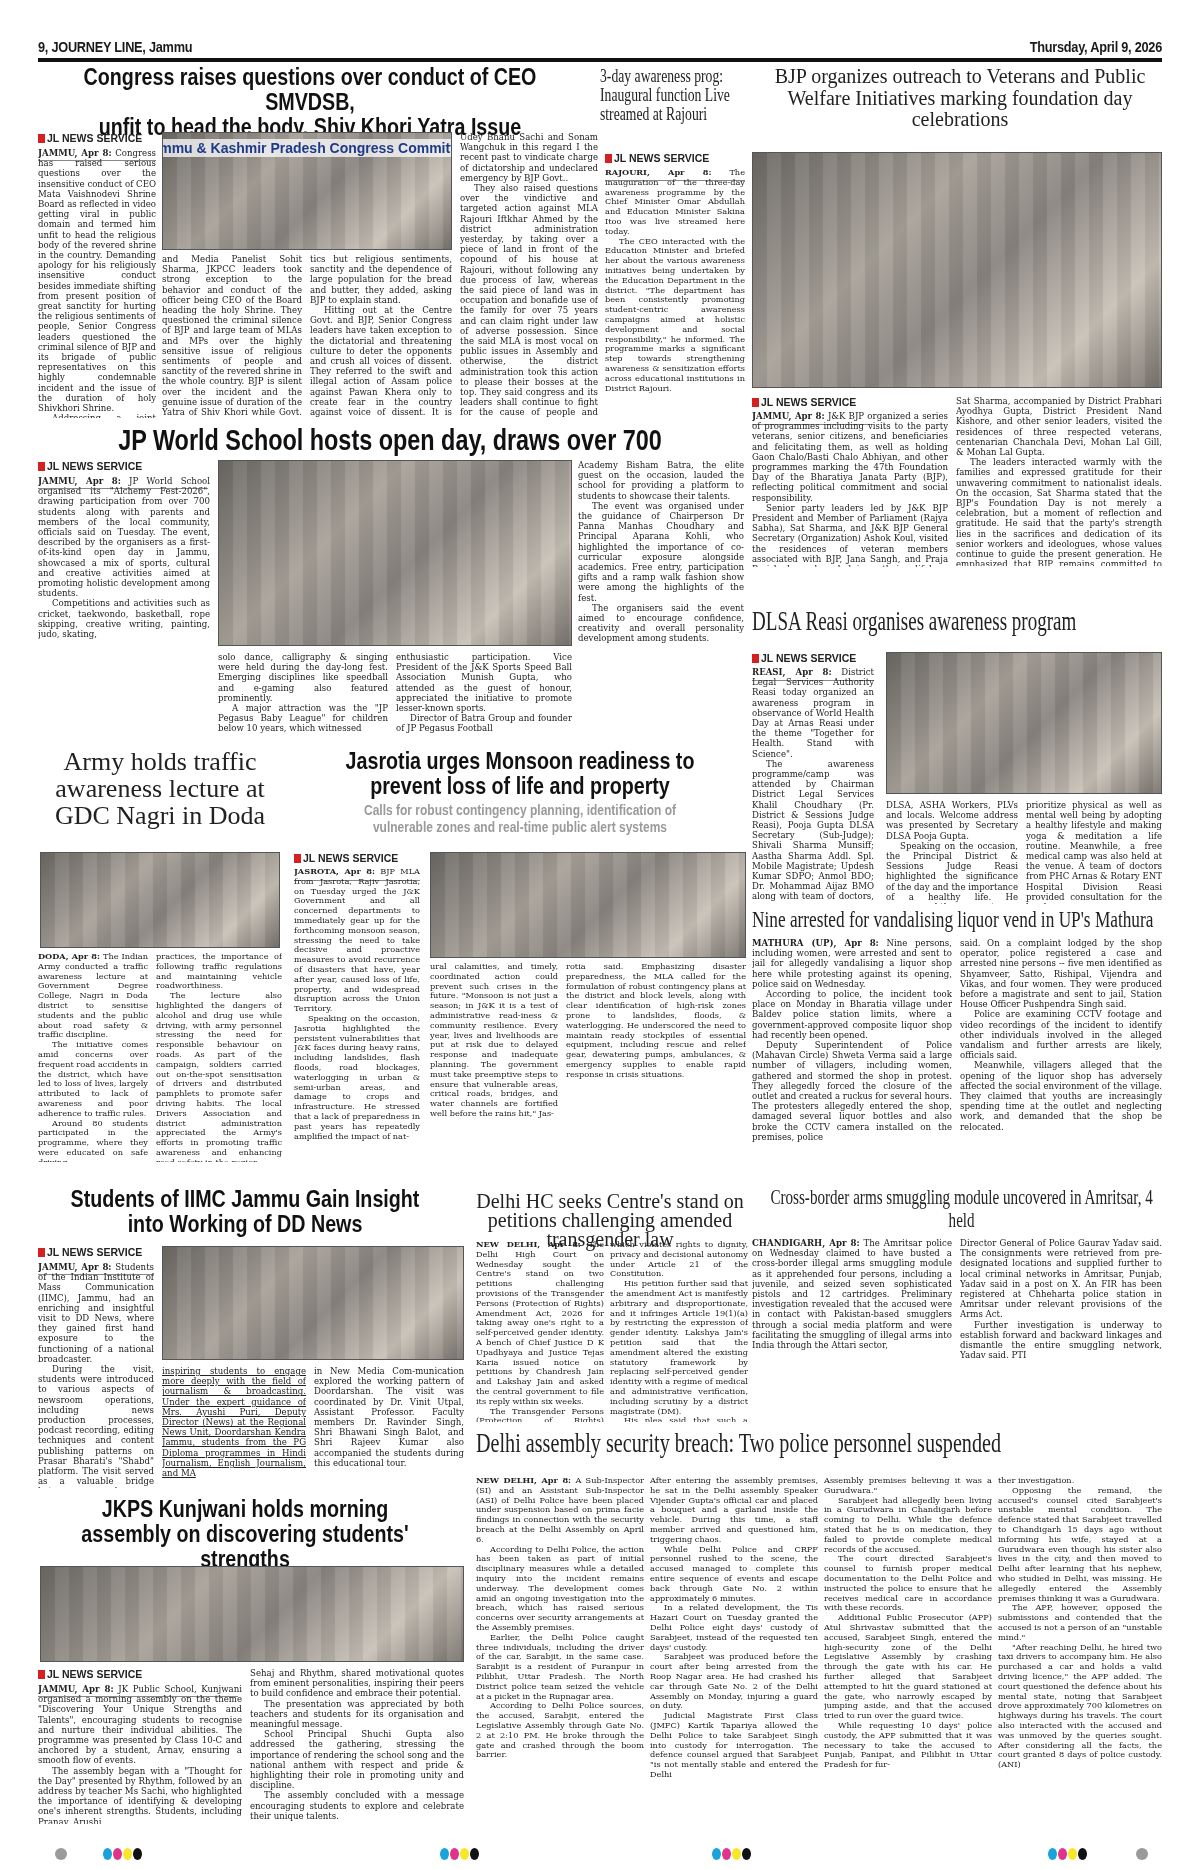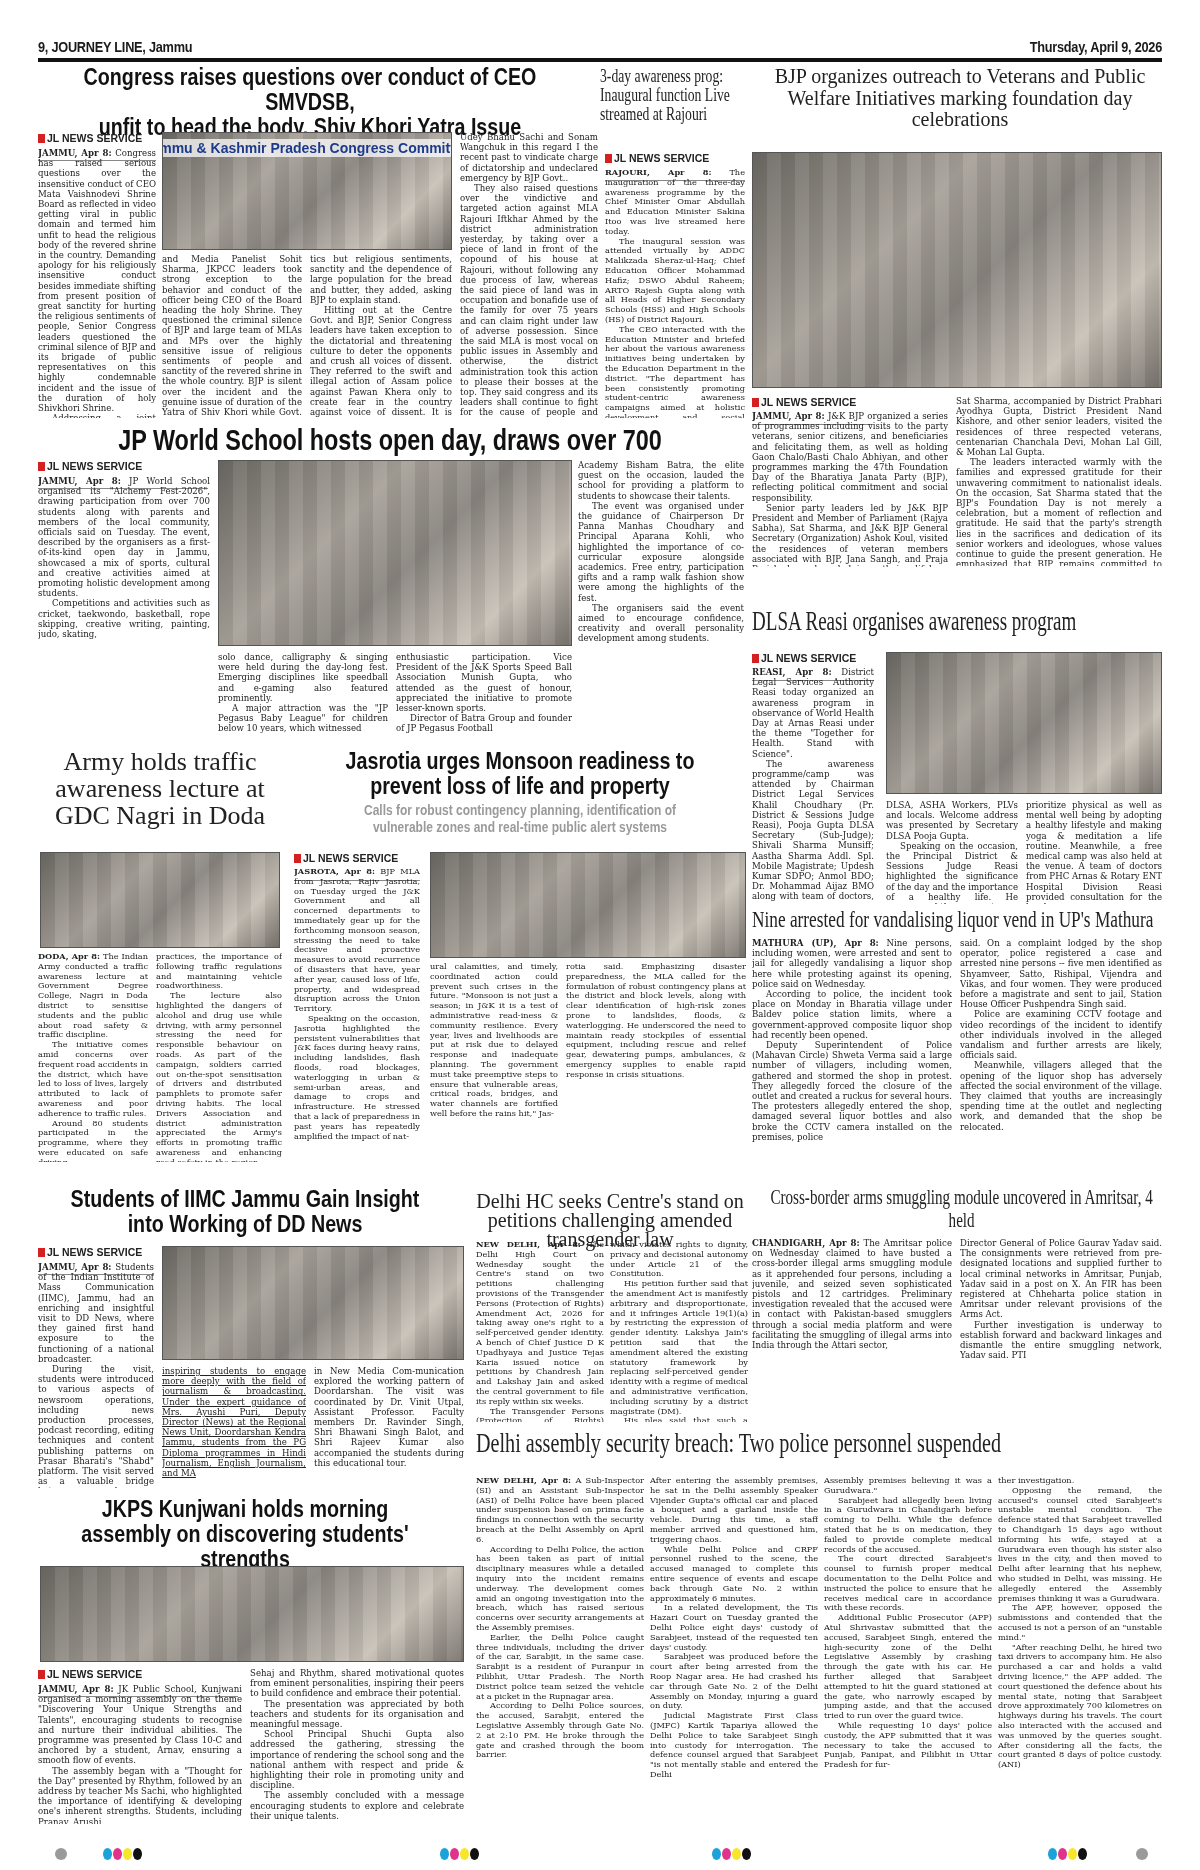--- a/index.html
+++ b/index.html
@@ -60,21 +60,20 @@
   <p>They also raised questions over the vindictive and targeted action against MLA Rajouri Iftkhar Ahmed by the district administration yesterday, by taking over a piece of land in front of the copound of his house at Rajouri, without following any due process of law, whereas the said piece of land was in occupation and bonafide use of the family for over 75 years and can claim right under law of adverse possession. Since the said MLA is most vocal on public issues in Assembly and otherwise, the district administration took this action to please their bosses at the top. They said congress and its leaders shall continue to fight for the cause of people and democratic values, despite odds.</p>
 </div>
 
 <div class="abs hl-cond" style="left:600px; top:66px; width:160px; font-size:19px; text-align:left; transform-origin:left top; line-height:19px; width:200px;">3-day awareness prog: Inaugural function Live streamed at Rajouri</div>
 <div class="abs service" style="left:605px; top:152px; width:140px;">
     <span class="sq"></span>
     <span>JL NEWS SERVICE</span>
   </div>
 <div class="abs col narrow" style="left:605px; top:168px; width:140px; height:250px;">
   <p><b class="dl">RAJOURI, Apr 8:</b><span> The inauguration of the three-day awareness programme by the Chief Minister Omar Abdullah and Education Minister Sakina Itoo was live streamed here today.</span></p>
-  <p>The inaugural session was attended virtually by ADDC Malikzada Sheraz-ul-Haq; Chief Education Officer Mohammad Hafiz; DSWO Abdul Raheem; ARTO Rajesh Gupta along with all Heads of Higher Secondary Schools (HSS) and High Schools (HS) of District Rajouri.</p>
   <p>The CEO interacted with the Education Minister and briefed her about the various awareness initiatives being undertaken by the Education Department in the district. "The department has been consistently promoting student-centric awareness campaigns aimed at holistic development and social responsibility," he informed. The programme marks a significant step towards strengthening awareness &amp; sensitization efforts across educational institutions in District Rajouri.</p>
 </div>
 
 <div class="abs hl-serif" style="left:750px; top:66px; width:420px; font-size:20px;">BJP organizes outreach to Veterans and Public Welfare Initiatives marking foundation day celebrations</div>
 <div class="photo" style="left:752px; top:152px; width:410px; height:236px;"></div>
 <div class="abs service" style="left:752px; top:396px; width:120px;">
     <span class="sq"></span>
     <span>JL NEWS SERVICE</span>
   </div>
 <div class="abs col" style="left:752px; top:411px; width:196px; height:156px;">

